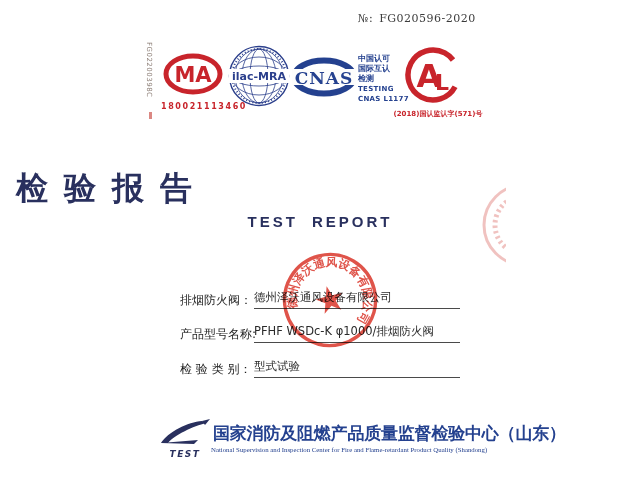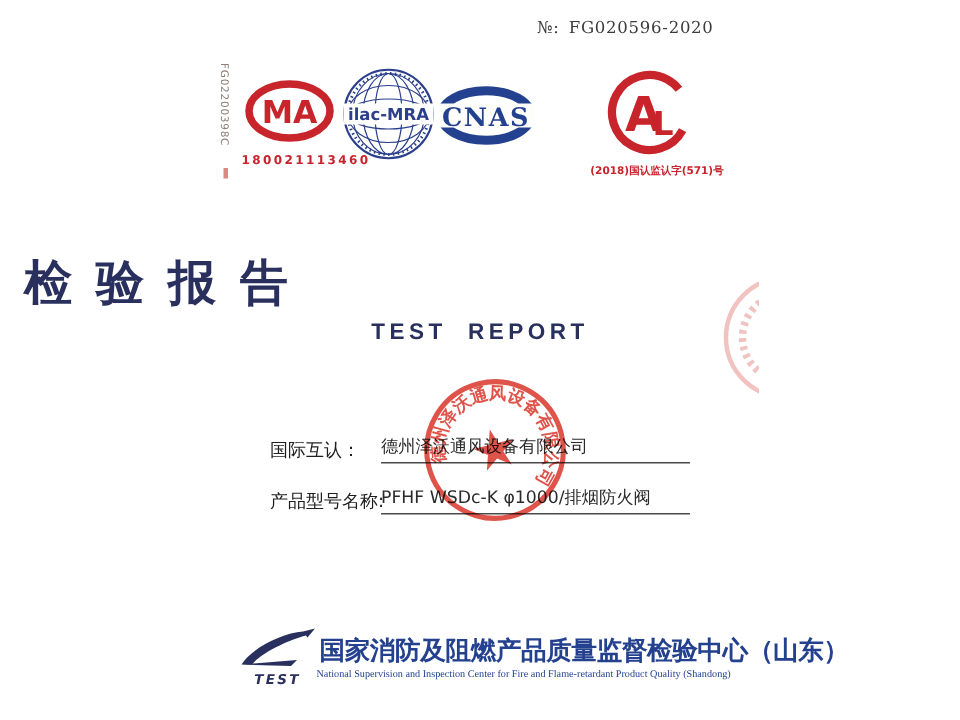--- a/index.html
+++ b/index.html
@@ -88,40 +88,50 @@
   </div>
 
   <div class="cnas">
     <svg width="64" height="40" viewBox="0 0 64 40">
       <ellipse cx="32" cy="20" rx="30" ry="16.5" fill="none" stroke="#24418f" stroke-width="6"></ellipse>
       <rect x="0" y="12" width="64" height="16" fill="#fdfdfc"></rect>
       <text x="32" y="27" text-anchor="middle" font-size="17" font-weight="bold" fill="#24418f" font-family="DejaVu Serif, serif" letter-spacing="1">CNAS</text>
     </svg>
   </div>
 
+  <div class="cnas-lines">
+    <div class="zh">中国认可</div>
+    <div class="zh">国际互认</div>
+    <div class="zh">检测</div>
+    <div class="en">TESTING</div>
+    <div class="en">CNAS L1177</div>
+  </div>
 
   <div class="cal">
     <svg width="58" height="58" viewBox="0 0 58 58">
       <g transform="rotate(28 29 29)">
         <circle cx="29" cy="29" r="25" fill="none" stroke="#c8242b" stroke-width="5.5" stroke-dasharray="128 30"></circle>
       </g>
       <text x="25" y="41" text-anchor="middle" font-size="32" font-weight="bold" fill="#c8242b" font-family="DejaVu Sans, sans-serif">A</text>
       <text x="38" y="44" text-anchor="middle" font-size="22" font-weight="bold" fill="#c8242b" font-family="DejaVu Sans, sans-serif">L</text>
     </svg>
   </div>
   <div class="cal-caption">(2018)国认监认字(571)号</div>
 
   <div class="title-zh">检验报告</div>
   <div class="title-en">TEST REPORT</div>
 
   <div class="field f1">
-    <span class="flabel">国际互认：</span><span class="fvalue">德州泽沃通风设备有限公司</span>
+    <span class="flabel">排烟防火阀：</span><span class="fvalue">德州泽沃通风设备有限公司</span>
   </div>
   <div class="field f2">
     <span class="flabel">产品型号名称:</span><span class="fvalue">PFHF WSDc-K φ1000/排烟防火阀</span>
+  </div>
+  <div class="field f3">
+    <span class="flabel">检 验 类 别：</span><span class="fvalue">型式试验</span>
   </div>
 
   <div class="stamp">
     <svg width="98" height="98" viewBox="0 0 98 98">
       <defs>
         <path id="sealArc" d="M 49,49 m -34,0 a 34,34 0 1,1 68,0 a 34,34 0 1,1 -68,0"></path>
       </defs>
       <circle cx="49" cy="49" r="45.5" fill="none" stroke="#dc4136" stroke-width="3.4"></circle>
       <text font-size="11.5" font-weight="bold" fill="#dc4136" font-family="DejaVu Sans, sans-serif">
         <textPath href="#sealArc" startOffset="0">德州泽沃通风设备有限公司</textPath>

